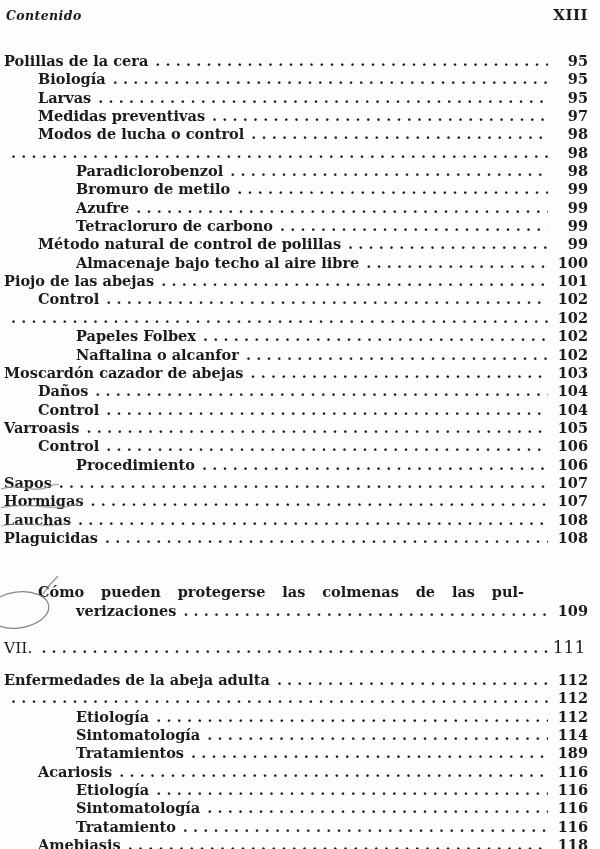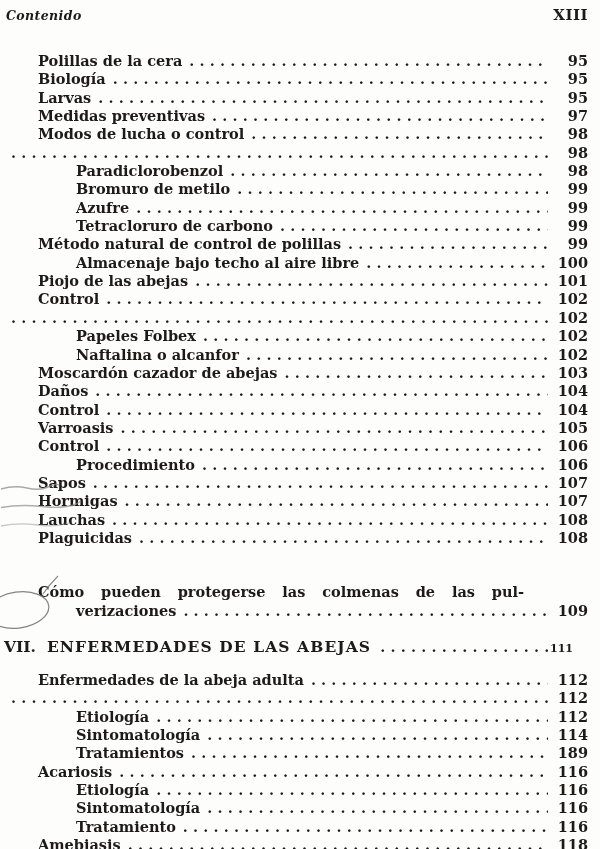--- a/index.html
+++ b/index.html
@@ -15,38 +15,38 @@
   
   .header{display:flex;justify-content:space-between;align-items:baseline;height:18px;}
   .running{font-size:12.5px;font-weight:bold;font-style:italic;letter-spacing:.4px;padding-left:2px;}
   .folio{font-size:15px;font-weight:bold;letter-spacing:.5px;}
   
   .toc{margin-top:28px;}
   .toc.second{margin-top:12px;}
   .row{display:flex;align-items:baseline;height:18.35px;line-height:18.35px;
        font-size:14.5px;font-weight:bold;white-space:nowrap;}
   .row .label{flex:0 0 auto;}
-  .row.i0 .label{padding-left:0;margin-left:34px;}
+  .row.i0 .label{padding-left:0;}
   .row.i1 .label{padding-left:34px;}
   .row.i2 .label{padding-left:72px;}
   .leader{flex:1 1 auto;overflow:hidden;margin:0 2px 0 7px;height:18.35px;}
   .leader::after{
     content:"..................................................................................";
     letter-spacing:5.2px;font-weight:bold;font-size:14.5px;color:#1c1b18;}
   .pg{flex:0 0 38px;text-align:right;}
   
   .row.justify{display:block;}
   .row.justify .label{display:block;padding-right:64px;text-align:justify;text-align-last:justify;margin-top:36px;}
   
   .chapter-row{display:flex;align-items:baseline;margin-top:15px;height:24px;line-height:24px;
-       font-size:15.5px;font-weight:bold;white-space:nowrap;}
+       font-size:15.5px;font-weight:normal;white-space:nowrap;}
   .ch-num{padding-left:0;}
   .ch-title{padding-left:11px;letter-spacing:1.1px;}
   .chapter-row .leader{margin-left:9px;}
-  .chapter-row .pg{flex:0 0 38px;text-align:left;font-size:11px;}
+  .chapter-row .pg{flex:0 0 38px;text-align:center;font-size:17px;}
   
   svg.marks{position:absolute;left:0;top:0;width:600px;height:849px;pointer-events:none;}
 </style>
 </head>
 <body>
 
 <div class="page">
 
   <div class="header">
     <span class="running">Contenido</span>
@@ -193,21 +193,20 @@
   </div>
       <div class="row i2">
     <span class="label">verizaciones</span>
     <span class="leader"></span>
     <span class="pg">109</span>
   </div>
     </div>
 
   <div class="chapter-row">
     <span class="ch-num">VII.</span>
-    <span class="ch-title">ENFERMEDADES DE LAS ABEJAS</span>
     <span class="leader"></span>
     <span class="pg">111</span>
   </div>
 
   <div class="toc second" id="toc-diseases">
       <div class="row i0">
     <span class="label">Enfermedades de la abeja adulta</span>
     <span class="leader"></span>
     <span class="pg">112</span>
   </div>

